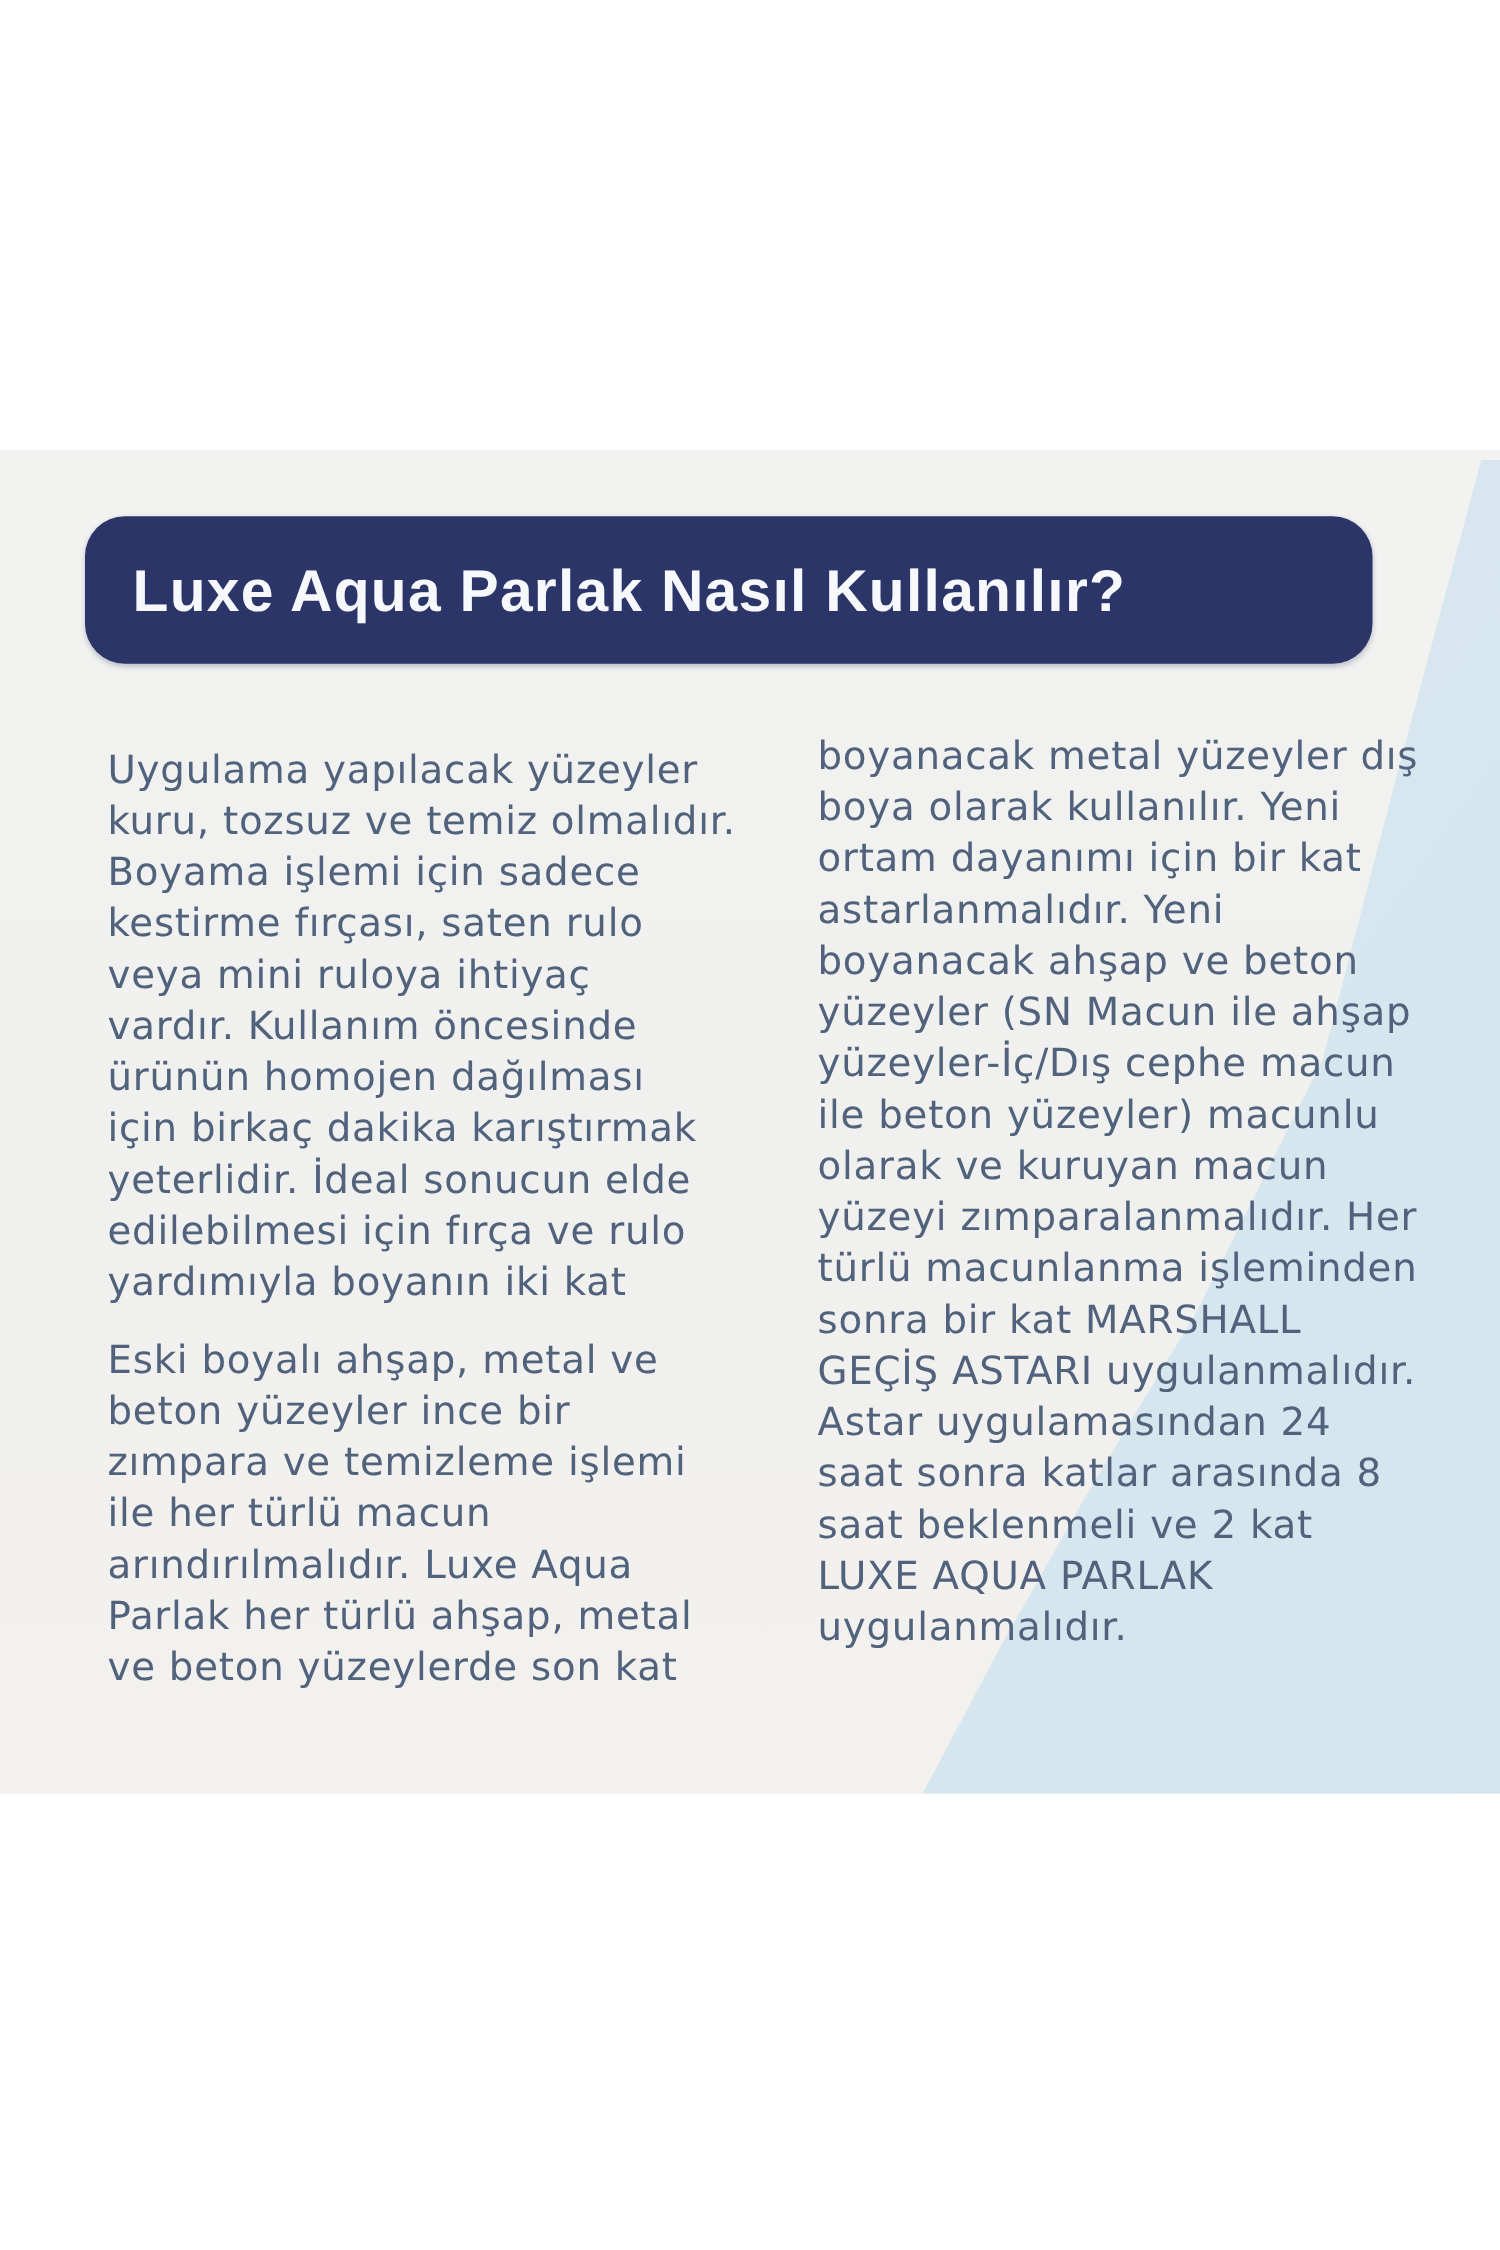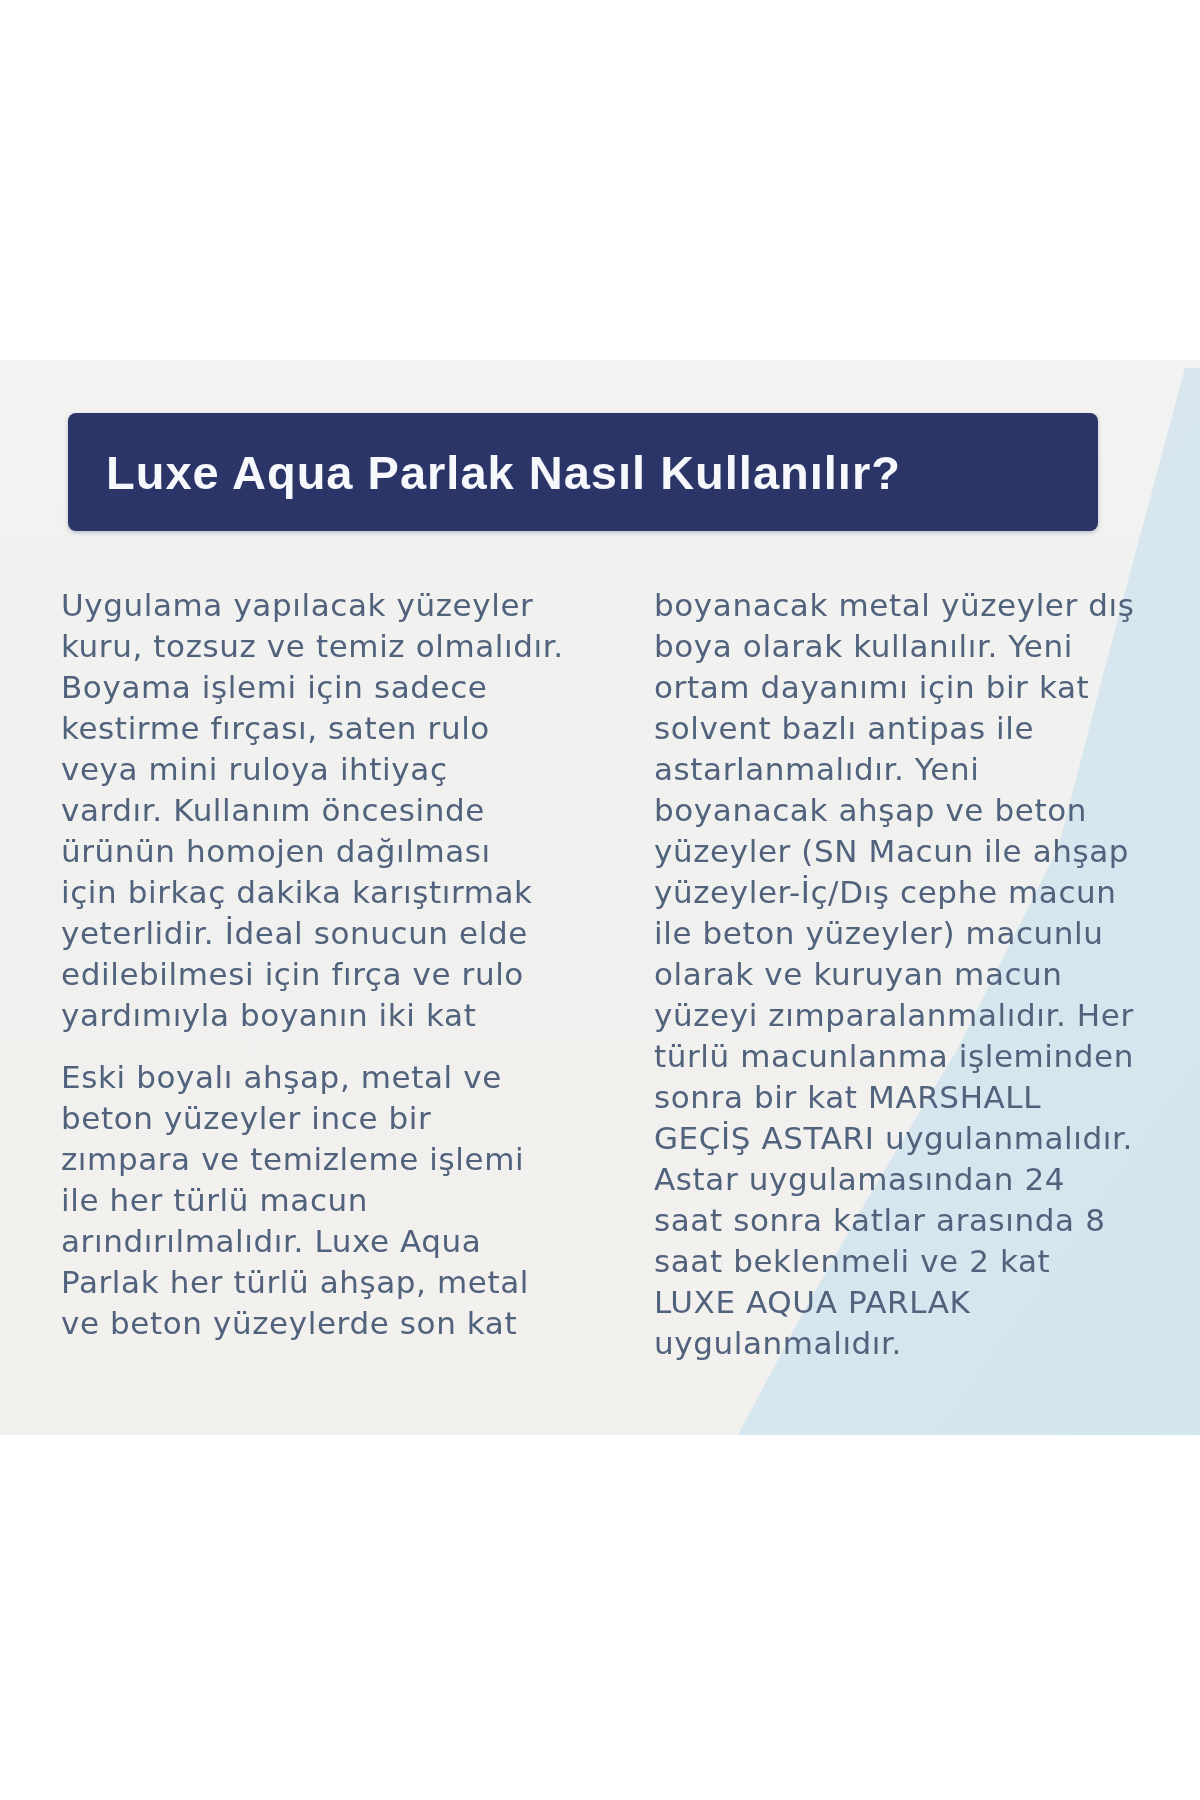--- a/index.html
+++ b/index.html
@@ -39,42 +39,42 @@
     position: absolute;
     left: 68px;
     top: 413px;
     width: 1030px;
     height: 118px;
     box-sizing: border-box;
     padding-left: 38px;
     display: flex;
     align-items: center;
     background: var(--header-bg, #2b3568);
-    border-radius: 8px;
+    border-radius: 32px;
     box-shadow: 0 2px 4px rgba(40, 50, 100, 0.25);
   }
   .title {
     margin: 0;
     font-family: "Liberation Sans", sans-serif;
     font-size: 47px;
     font-weight: 600;
     letter-spacing: 1px;
     color: var(--header-text, #f7f8fc);
   }
 
   
   .col {
     position: absolute;
     top: 585px;
     color: var(--body-text, #51627d);
     font-size: 31px;
     letter-spacing: 0.6px;
     font-weight: 400;
   }
-  .col-left  { left: 61px;  width: 510px; }
+  .col-left  { left: 86px;  width: 510px; margin-top: 11px; }
   .col-right { left: 654px; width: 530px; }
   .para + .para { margin-top: 21px; }
   .line {
     height: 41px;
     line-height: 41px;
     white-space: nowrap;
   }
 </style>
 </head>
 <body>
@@ -112,21 +112,20 @@
         <div class="line">Parlak her türlü ahşap, metal</div>
         <div class="line">ve beton yüzeylerde son kat</div>
       </div>
   </div>
 
   <div class="col col-right">
     <div class="para">
         <div class="line">boyanacak metal yüzeyler dış</div>
         <div class="line">boya olarak kullanılır. Yeni</div>
         <div class="line">ortam dayanımı için bir kat</div>
-        <div class="line">solvent bazlı antipas ile</div>
         <div class="line">astarlanmalıdır. Yeni</div>
         <div class="line">boyanacak ahşap ve beton</div>
         <div class="line">yüzeyler (SN Macun ile ahşap</div>
         <div class="line">yüzeyler-İç/Dış cephe macun</div>
         <div class="line">ile beton yüzeyler) macunlu</div>
         <div class="line">olarak ve kuruyan macun</div>
         <div class="line">yüzeyi zımparalanmalıdır. Her</div>
         <div class="line">türlü macunlanma işleminden</div>
         <div class="line">sonra bir kat MARSHALL</div>
         <div class="line">GEÇİŞ ASTARI uygulanmalıdır.</div>

